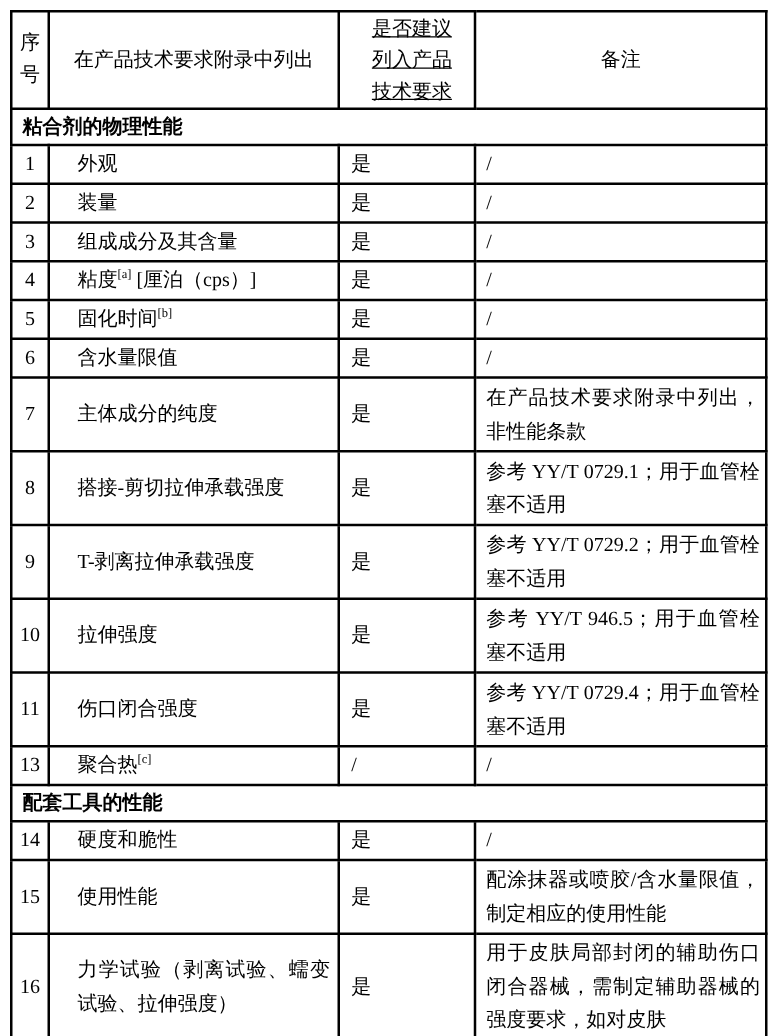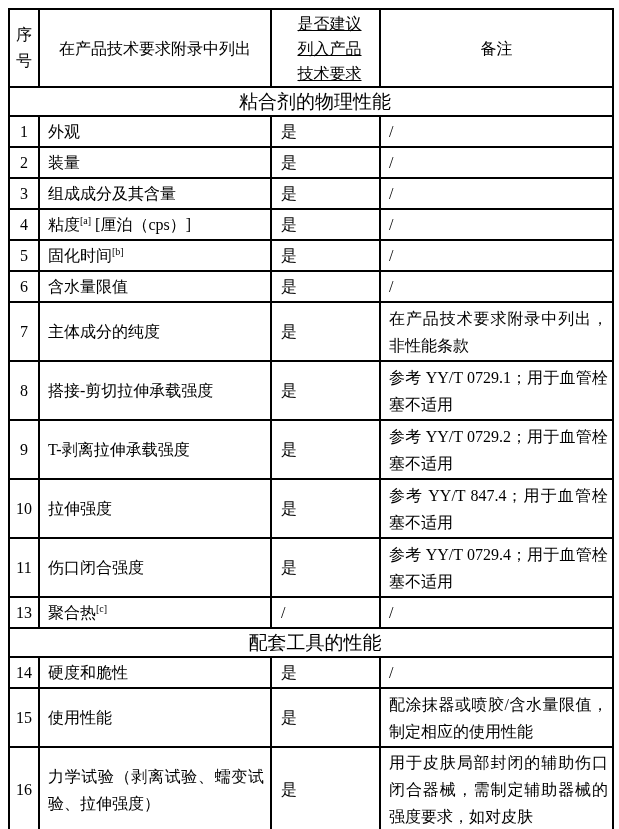--- a/index.html
+++ b/index.html
@@ -27,33 +27,33 @@
     overflow: hidden;
   }
   
   tr.header-row td { height: 76px; text-align: center; }
   td.c-head-num div { line-height: 26px; }
   td.c-head-listed { text-align: left; padding-left: 8px; }
   td.c-head-listed div { line-height: 25px; text-decoration: underline; }
   
   td.section-cell {
     height: 27px;
-    font-weight: normal;
-    text-align: center;
+    font-weight: bold;
+    text-align: left;
     padding-left: 8px;
-    font-size: 19px;
+    font-size: 16px;
   }
   
   tr.h-single td { height: 27px; }
   tr.h-double td { height: 55px; }
   td.c-num { text-align: center; }
   td.c-item {
     text-align: justify;
     text-align-last: left;
-    padding: 1px 6px 1px 8px;
+    padding: 1px 6px 1px 22px;
   }
   td.c-listed { text-align: left; padding-left: 9px; }
   td.c-remark {
     text-align: justify;
     text-align-last: left;
     padding: 1px 4px 1px 8px;
   }
   sup.fn {
     font-size: 10px;
     line-height: 0;
@@ -140,21 +140,21 @@
       <tr class="h-double">
         <td class="c-num">9</td>
         <td class="c-item">T-剥离拉伸承载强度</td>
         <td class="c-listed">是</td>
         <td class="c-remark">参考 YY/T 0729.2；用于血管栓塞不适用</td>
       </tr>
       <tr class="h-double">
         <td class="c-num">10</td>
         <td class="c-item">拉伸强度</td>
         <td class="c-listed">是</td>
-        <td class="c-remark">参考 YY/T 847.4；用于血管栓塞不适用</td>
+        <td class="c-remark">参考 YY/T 946.5；用于血管栓塞不适用</td>
       </tr>
       <tr class="h-double">
         <td class="c-num">11</td>
         <td class="c-item">伤口闭合强度</td>
         <td class="c-listed">是</td>
         <td class="c-remark">参考 YY/T 0729.4；用于血管栓塞不适用</td>
       </tr>
       <tr class="h-single">
         <td class="c-num">13</td>
         <td class="c-item">聚合热<sup class="fn">[c]</sup></td>

